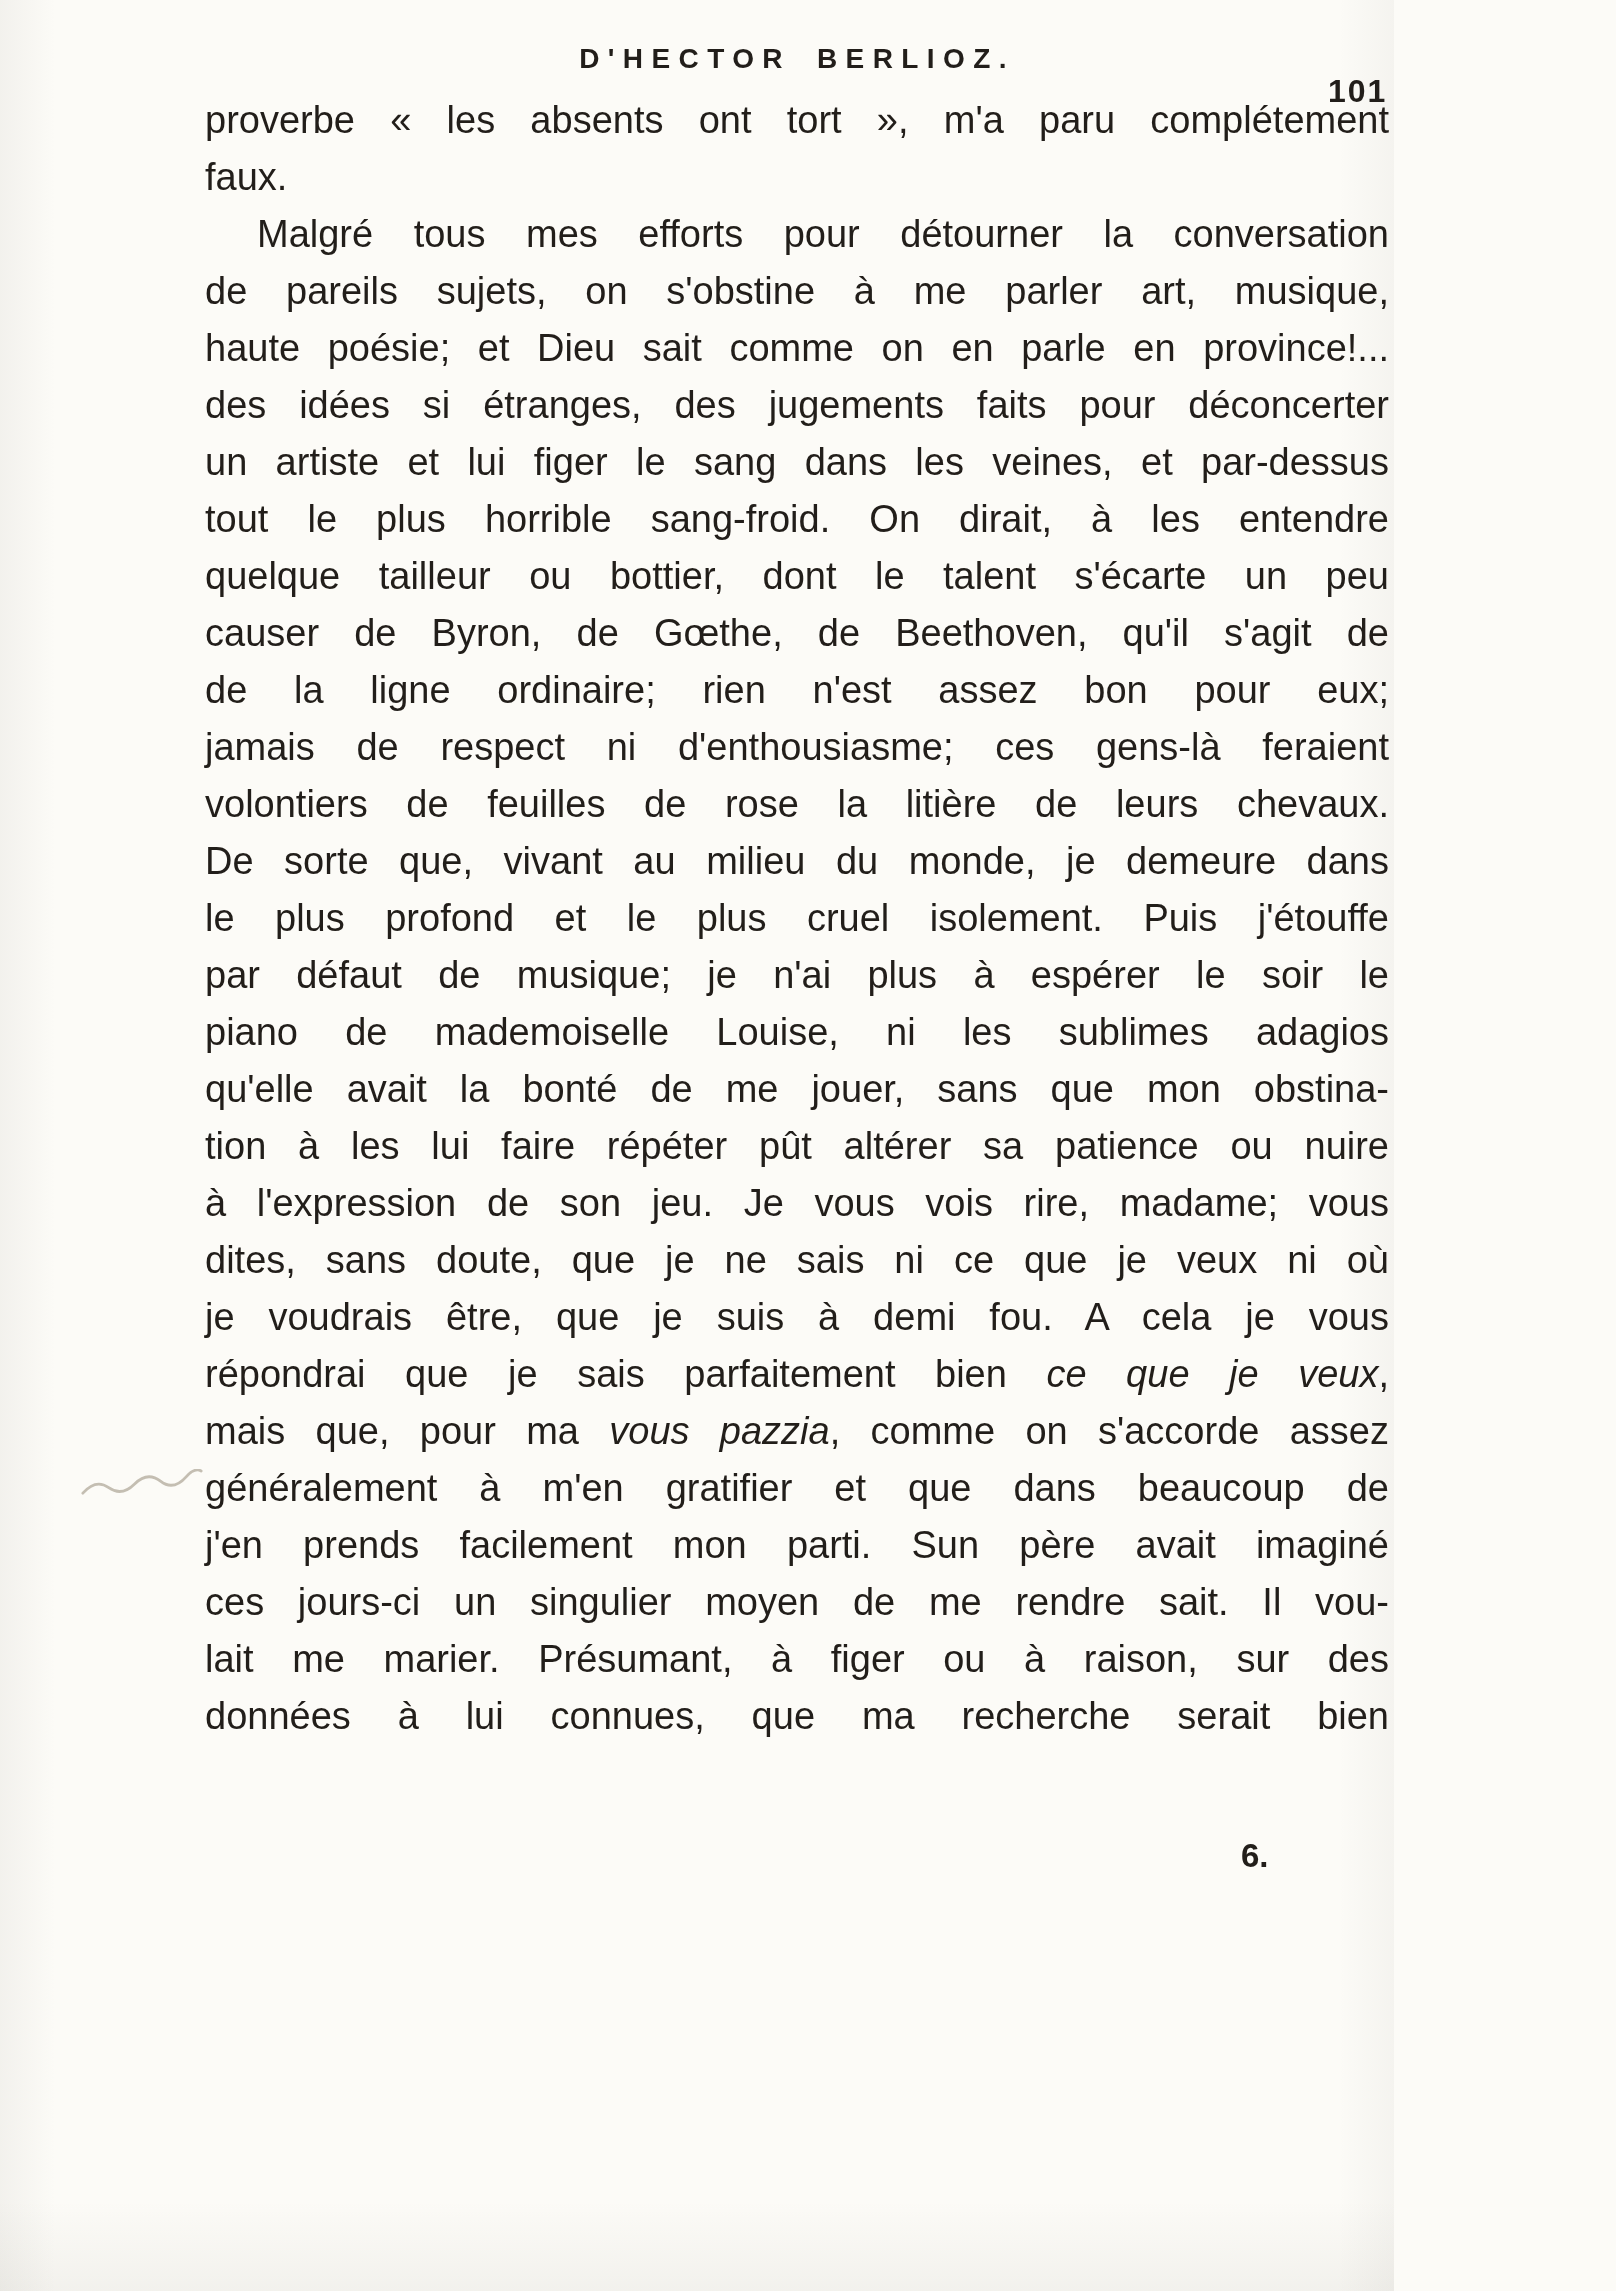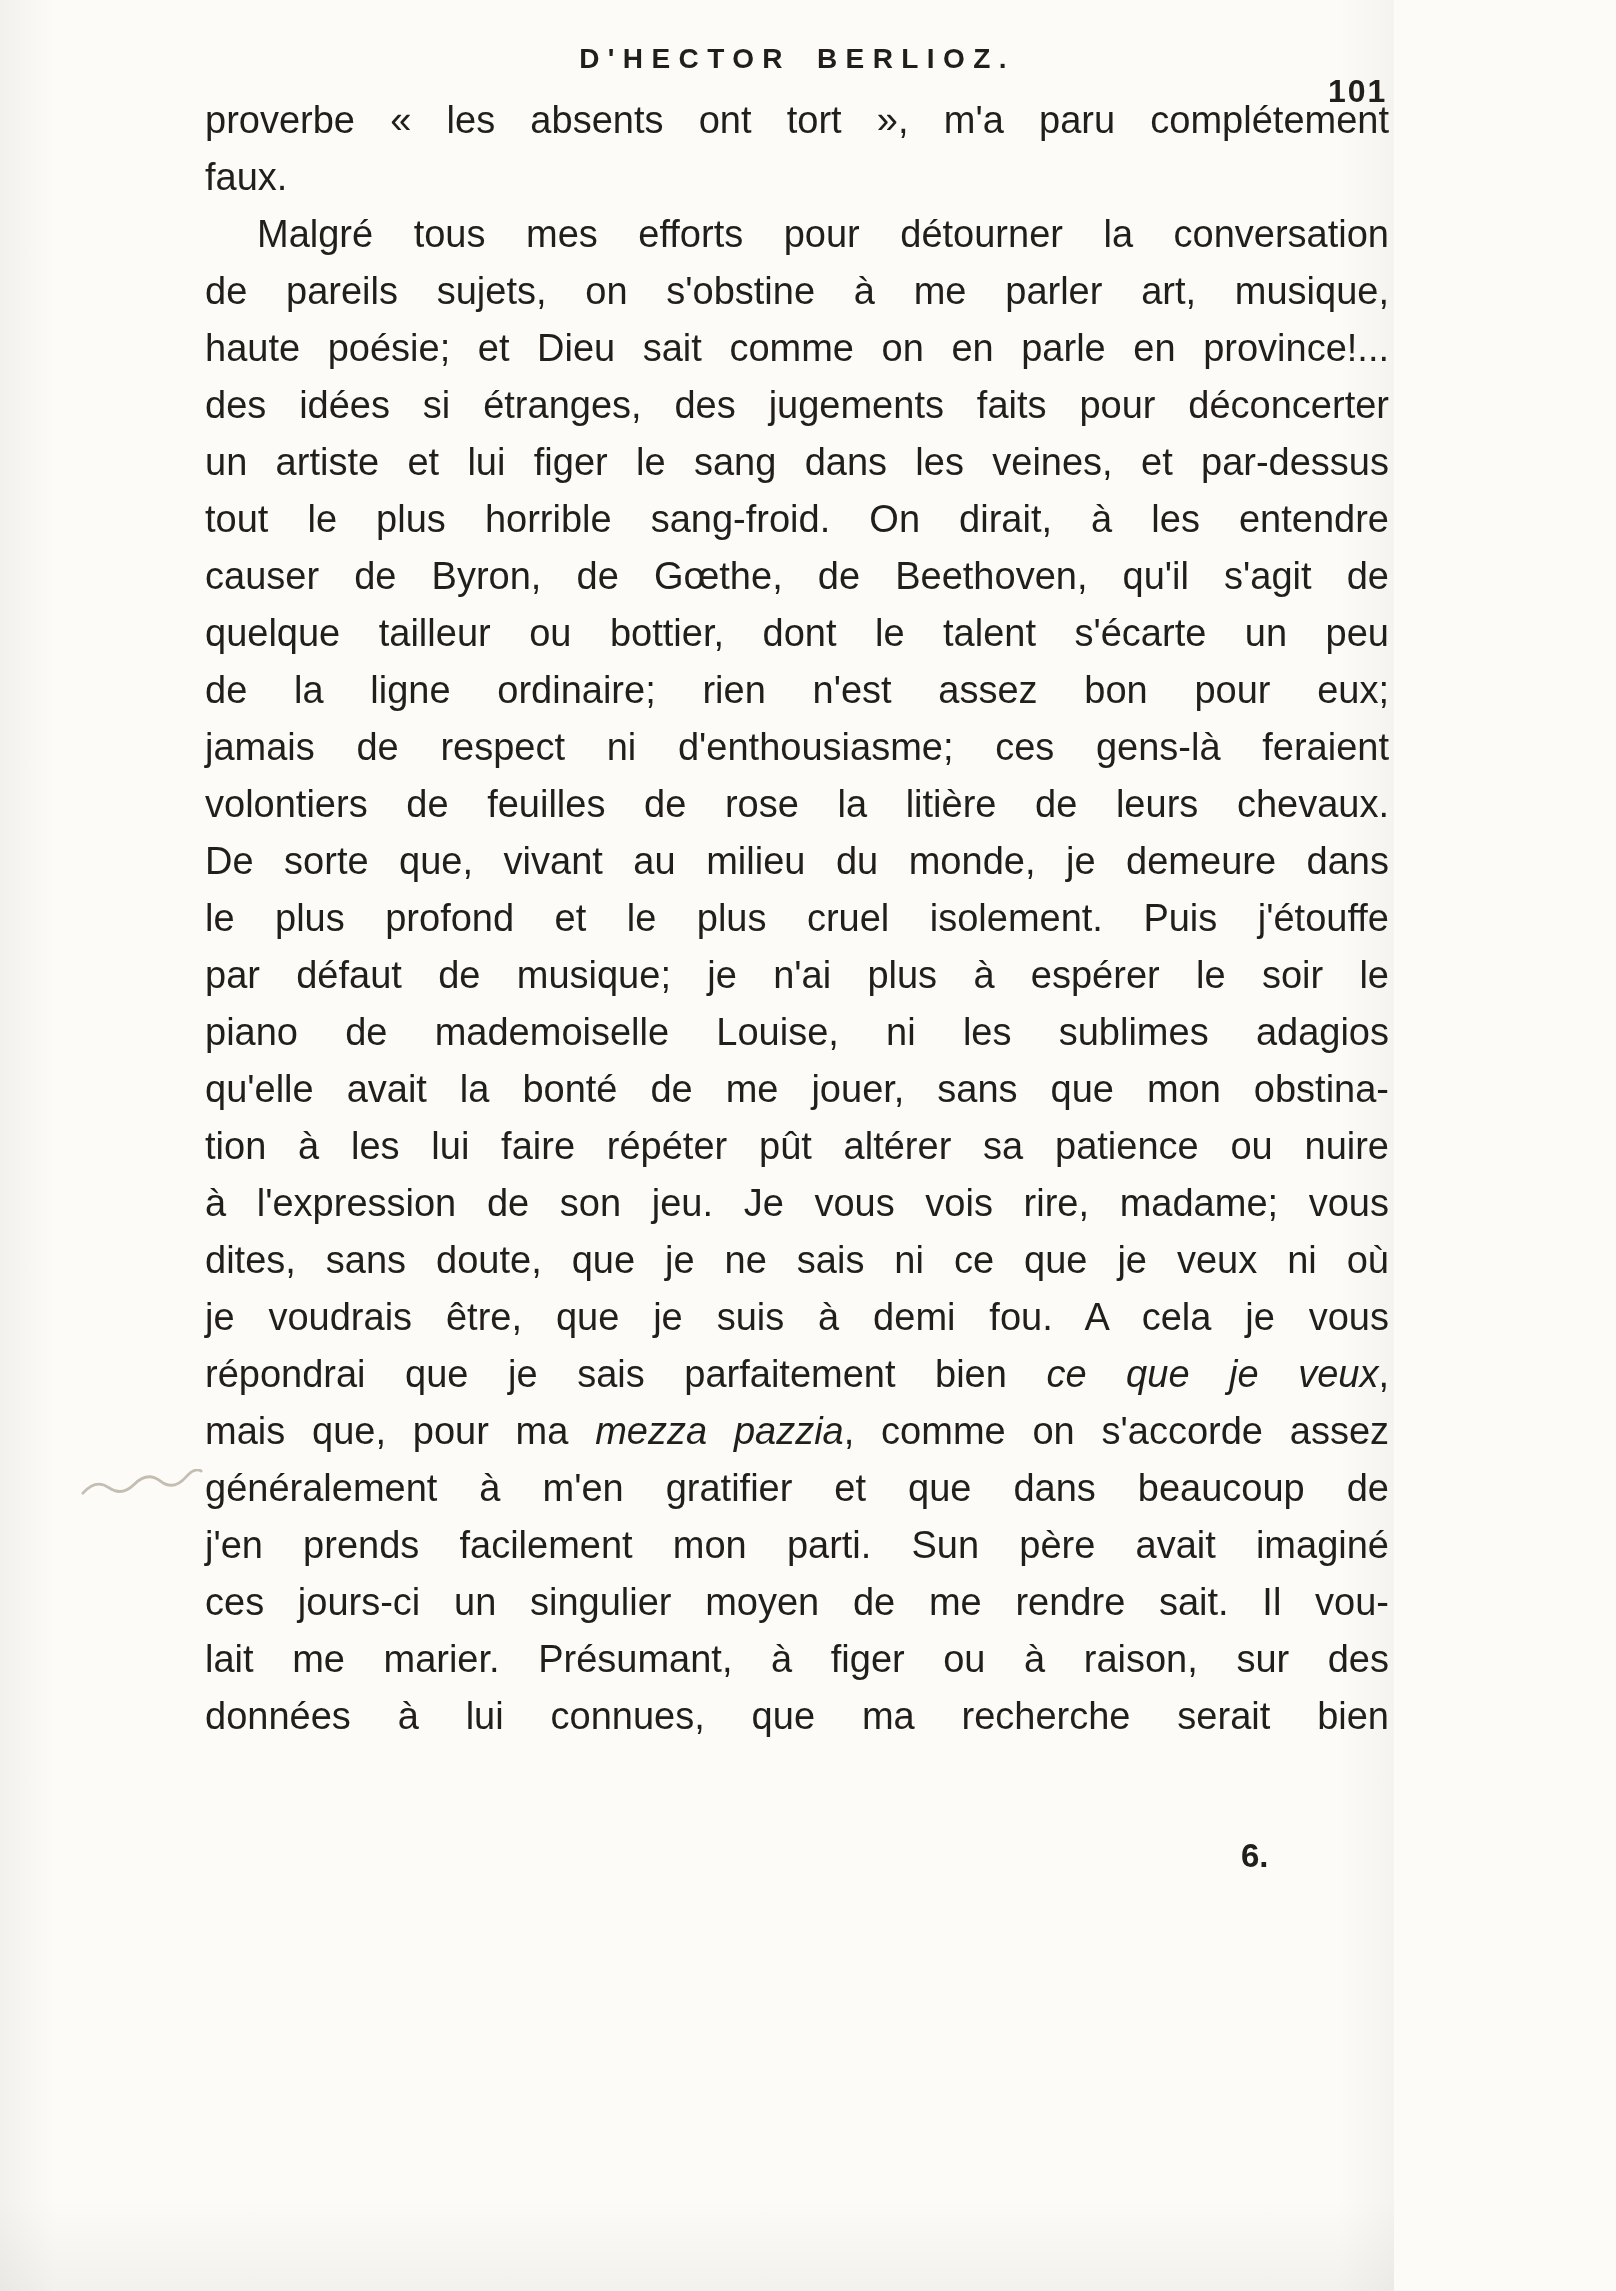--- a/index.html
+++ b/index.html
@@ -76,36 +76,36 @@
         <div class="line just"><span>proverbe « les absents ont tort », m'a paru complétement</span></div>
         <div class="line"><span>faux.</span></div>
       </div>
       <div class="paragraph indent">
         <div class="line just"><span>Malgré tous mes efforts pour détourner la conversation</span></div>
         <div class="line just"><span>de pareils sujets, on s'obstine à me parler art, musique,</span></div>
         <div class="line just"><span>haute poésie; et Dieu sait comme on en parle en province!...</span></div>
         <div class="line just"><span>des idées si étranges, des jugements faits pour déconcerter</span></div>
         <div class="line just"><span>un artiste et lui figer le sang dans les veines, et par-dessus</span></div>
         <div class="line just"><span>tout le plus horrible sang-froid. On dirait, à les entendre</span></div>
+        <div class="line just"><span>quelque tailleur ou bottier, dont le talent s'écarte un peu</span></div>
         <div class="line just"><span>causer de Byron, de Gœthe, de Beethoven, qu'il s'agit de</span></div>
-        <div class="line just"><span>quelque tailleur ou bottier, dont le talent s'écarte un peu</span></div>
         <div class="line just"><span>de la ligne ordinaire; rien n'est assez bon pour eux;</span></div>
         <div class="line just"><span>jamais de respect ni d'enthousiasme; ces gens-là feraient</span></div>
         <div class="line just"><span>volontiers de feuilles de rose la litière de leurs chevaux.</span></div>
         <div class="line just"><span>De sorte que, vivant au milieu du monde, je demeure dans</span></div>
         <div class="line just"><span>le plus profond et le plus cruel isolement. Puis j'étouffe</span></div>
         <div class="line just"><span>par défaut de musique; je n'ai plus à espérer le soir le</span></div>
         <div class="line just"><span>piano de mademoiselle Louise, ni les sublimes adagios</span></div>
         <div class="line just"><span>qu'elle avait la bonté de me jouer, sans que mon obstina-</span></div>
         <div class="line just"><span>tion à les lui faire répéter pût altérer sa patience ou nuire</span></div>
         <div class="line just"><span>à l'expression de son jeu. Je vous vois rire, madame; vous</span></div>
         <div class="line just"><span>dites, sans doute, que je ne sais ni ce que je veux ni où</span></div>
         <div class="line just"><span>je voudrais être, que je suis à demi fou. A cela je vous</span></div>
         <div class="line just"><span>répondrai que je sais parfaitement bien </span><em>ce que je veux</em><span>,</span></div>
-        <div class="line just"><span>mais que, pour ma </span><em>mezza pazzia</em><span>, comme on s'accorde assez</span></div>
+        <div class="line just"><span>mais que, pour ma </span><em>vous pazzia</em><span>, comme on s'accorde assez</span></div>
         <div class="line just"><span>généralement à m'en gratifier et que dans beaucoup de</span></div>
         <div class="line just"><span>j'en prends facilement mon parti. Sun père avait imaginé</span></div>
         <div class="line just"><span>ces jours-ci un singulier moyen de me rendre sait. Il vou-</span></div>
         <div class="line just"><span>lait me marier. Présumant, à figer ou à raison, sur des</span></div>
         <div class="line just"><span>données à lui connues, que ma recherche serait bien</span></div>
       </div>
     </div>
 
   <svg class="margin-mark" width="122" height="41" viewBox="0 0 132 44">
     <path d="M2,26 q14,-16 28,-6 q14,10 28,-4 q14,-14 28,-3 q14,11 28,-5 q9,-10 16,-6" fill="none" stroke="#c4beb2" stroke-width="3" stroke-linecap="round"></path>

